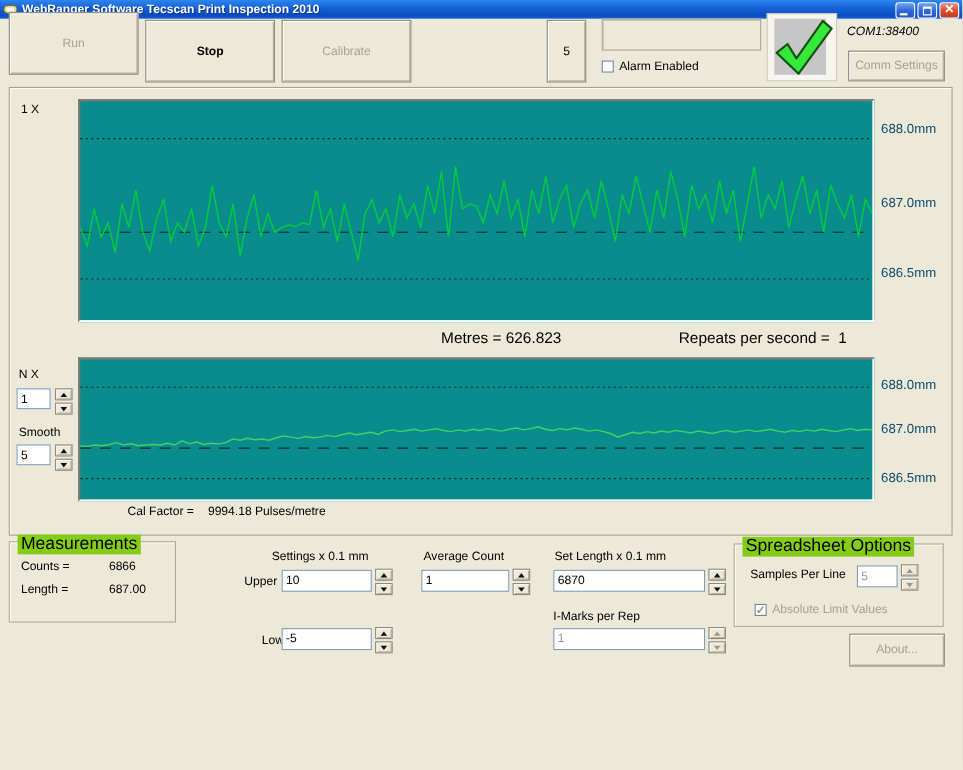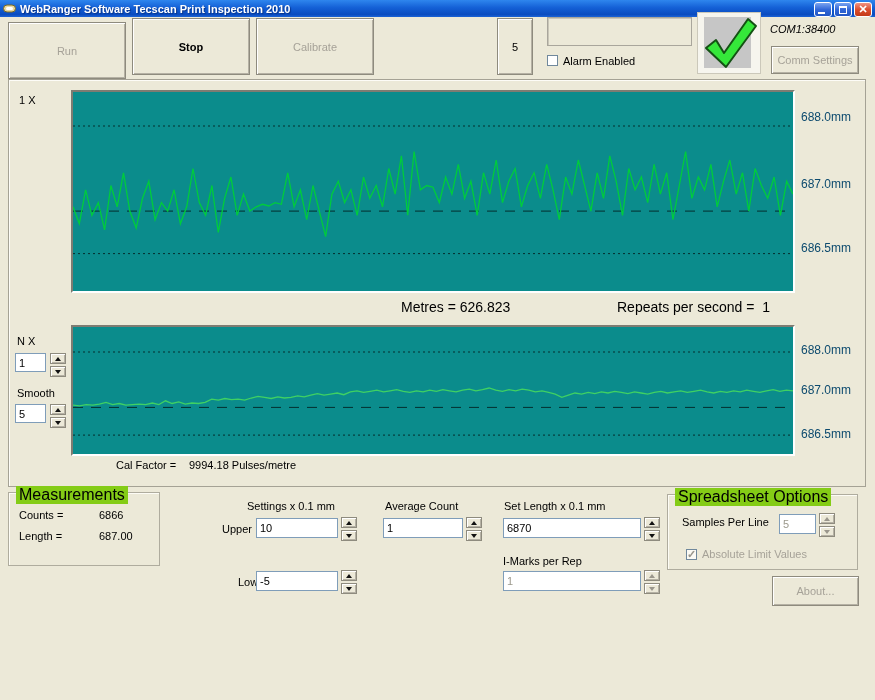--- a/index.html
+++ b/index.html
@@ -80,21 +80,21 @@
         </div>
       <div class="tb-btn">
           <div class="glyph-rest"></div>
         </div>
       <div class="tb-btn close">
           <div class="glyph-close">✕</div>
         </div>
     </div>
   </div>
 
-  <div class="btn disabled" style="left:8px;top:22px;width:116px;height:55px;">Run</div>
+  <div class="btn disabled" style="left:8px;top:11px;width:116px;height:55px;">Run</div>
   <div class="btn bold" style="left:132px;top:18px;width:116px;height:55px;">Stop</div>
   <div class="btn disabled" style="left:256px;top:18px;width:116px;height:55px;">Calibrate</div>
   <div class="flatbox" style="left:497px;top:18px;width:34px;height:55px;">5</div>
 
   <div class="sunken-panel" style="left:547px;top:17px;width:143px;height:27px;"></div>
   <div class="checkbox" style="left:547px;top:55px;"></div>
   <span class="label" style="left:563px;top:55px;">Alarm Enabled</span>
 
   <div style="position:absolute;left:697px;top:12px;width:62px;height:60px;background:#F6F5EE;border:1px solid #CBC8BA;">
     <div style="position:absolute;left:6px;top:4px;width:47px;height:51px;background:#C6C6C6;"></div>

